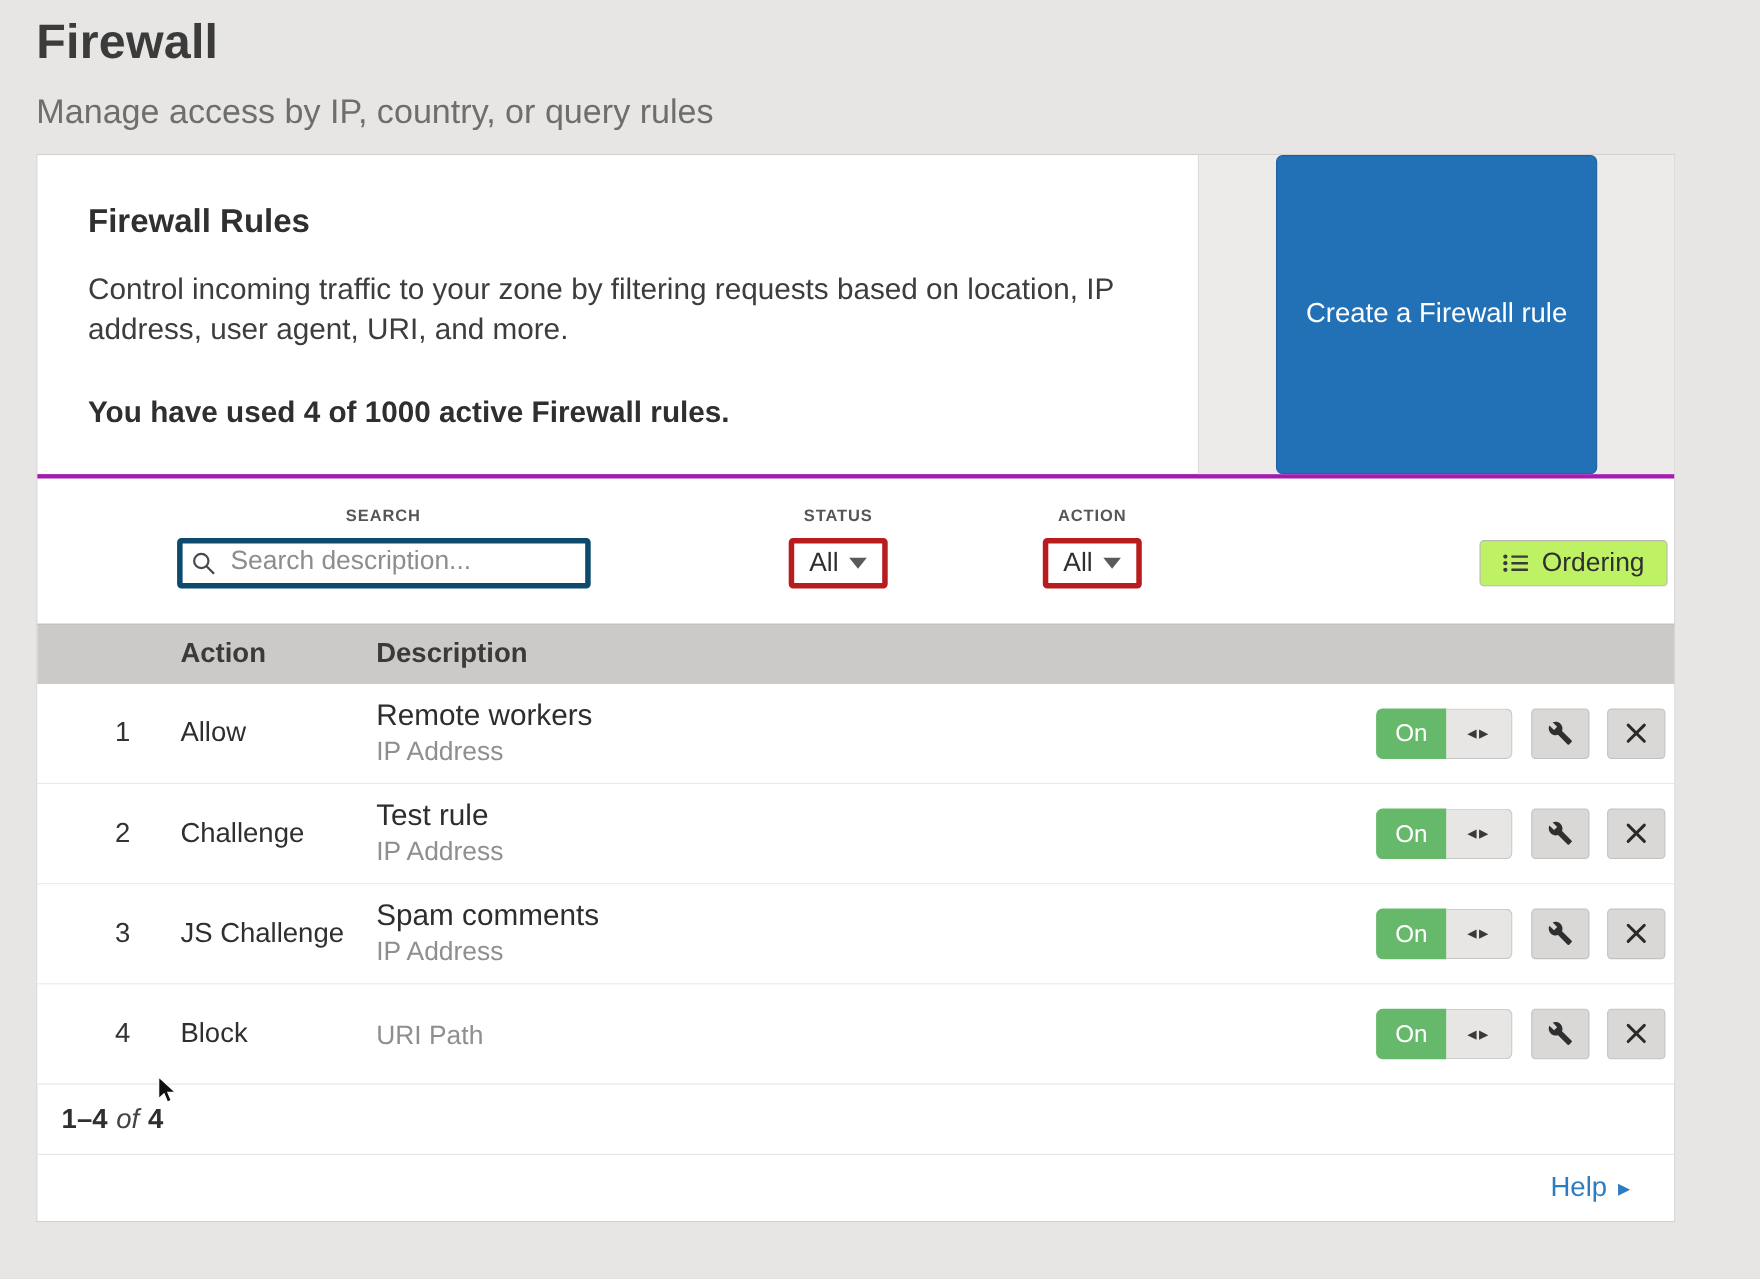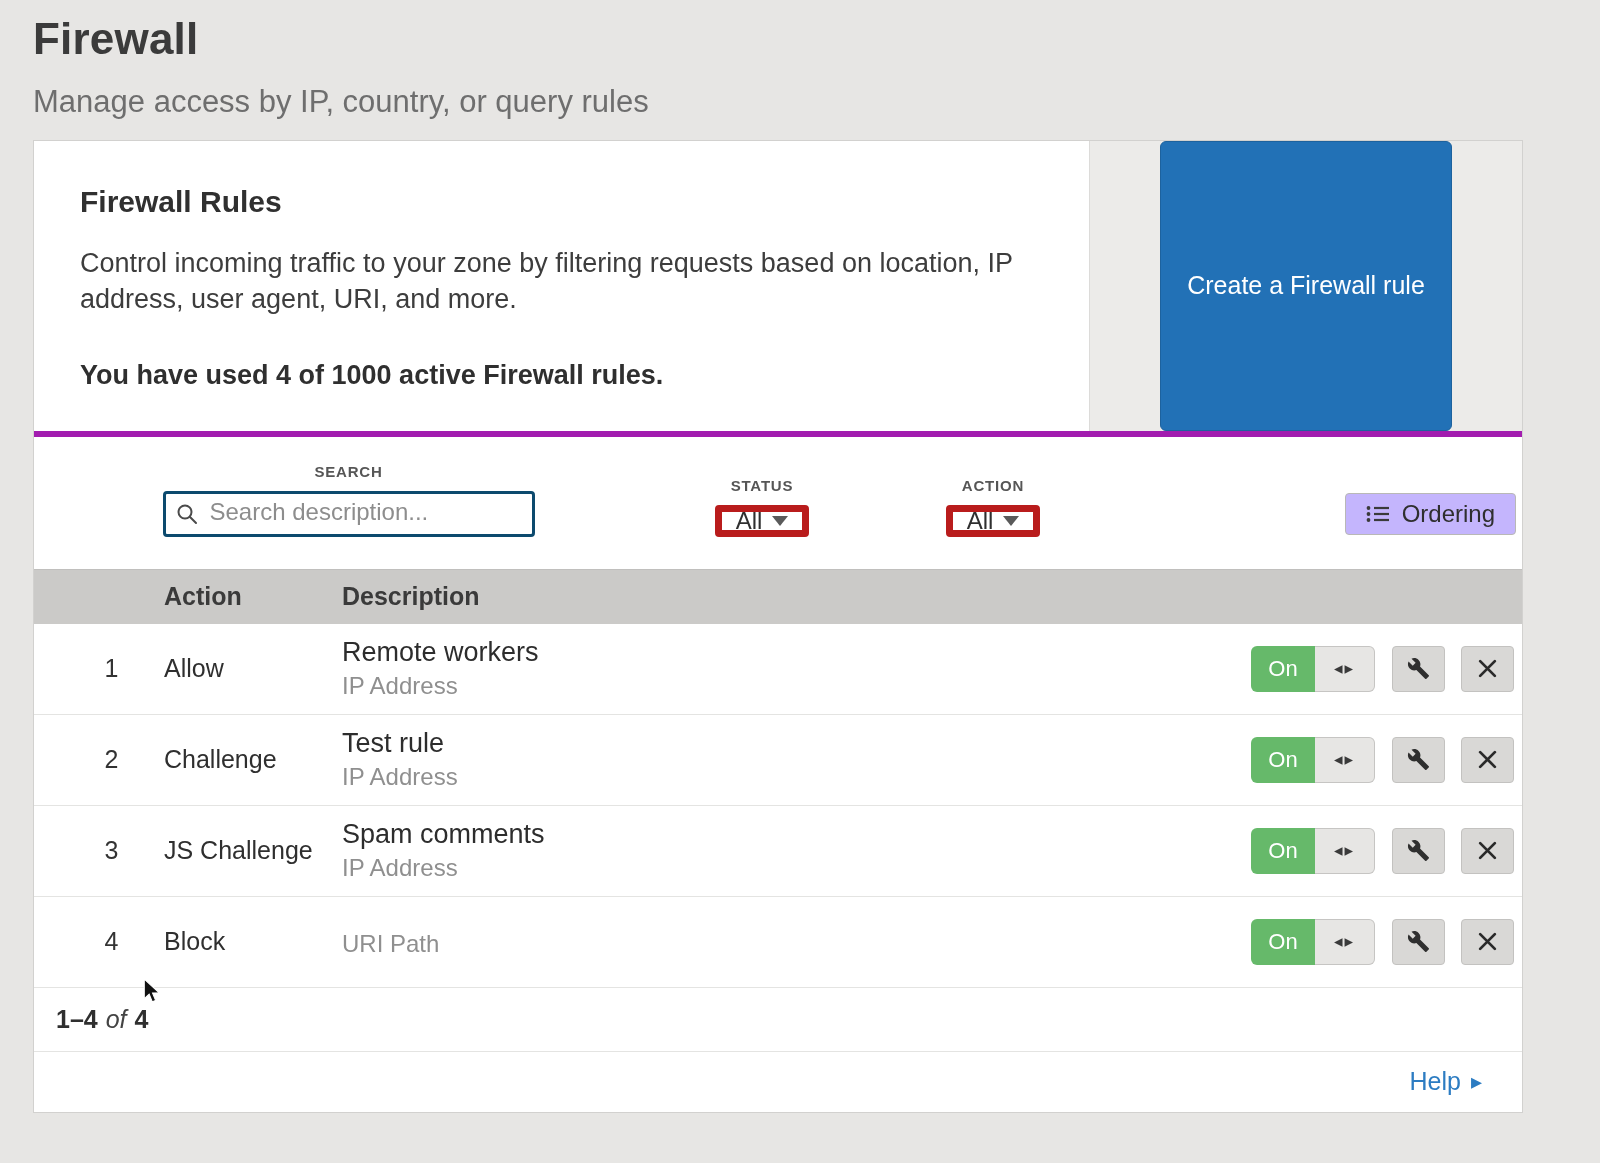--- a/index.html
+++ b/index.html
@@ -16,21 +16,21 @@
   .page-subtitle { margin-top:20px; font-size:31px; font-weight:400; color:#6e6e6e; }
 
   .card {
     margin:20px 0 0 33px;
     width:1490px;
     background:#ffffff;
     border:1px solid #d2d1cf;
   }
 
   
-  .intro { display:flex; border-bottom:6px solid #a21caf; min-height:281px; }
+  .intro { display:flex; border-bottom:4px solid #a21caf; min-height:281px; }
   .intro-left { flex:1; padding:44px 46px 40px 46px; }
   .intro-heading { font-size:30px; font-weight:700; color:#303030; margin-bottom:26px; }
   .intro-desc { font-size:27px; line-height:1.35; color:#3d3d3d; max-width:950px; }
   .intro-usage { margin-top:42px; font-size:27px; font-weight:700; color:#2f2f2f; }
   .intro-right {
     width:433px; background:#ecebe9; border-left:1px solid #dcdbd9;
     display:flex; justify-content:center;
   }
   .btn-primary {
     background:#2271b6; color:#fff; border:1px solid #1d629e; border-radius:6px;
@@ -39,39 +39,39 @@
   }
 
   
   .filters { display:flex; align-items:flex-end; padding:26px 6px 32px 22px; }
   .filter-group { display:flex; flex-direction:column;align-items:center; }
   .filter-label { font-size:15px; font-weight:700; letter-spacing:0.8px; color:#565656; margin-bottom:11px; }
   .search-group { width:585px; }
   .search-box { position:relative; }
   .search-box .search-icon-wrap { position:absolute; left:13px; top:12px; }
   .text-input {
-    width:100%; height:46px; border:3px solid #0c4a6e; border-radius:4px;
+    width:100%; height:46px; border:5px solid #0c4a6e; border-radius:4px;
     font-family:inherit; font-size:24px; color:#333; padding:0 12px 3px 44px; background:#fff;
   }
   .text-input::placeholder { color:#8d8d8d; }
   .select-group-status { width:218px; margin-left:12px; }
   .select-group-action { width:216px; margin-left:14px; }
   .select-box {
-    height:32px; border:7px solid #b91c1c; border-radius:4px; background:#fff;
+    height:46px; border:5px solid #b91c1c; border-radius:4px; background:#fff;
     display:flex; align-items:center; justify-content:space-between;
     padding:0 14px 0 14px; font-size:24px; color:#2f2f2f; cursor:pointer;
   }
   .chevron-down {
     width:0; height:0; border-left:8px solid transparent; border-right:8px solid transparent;
     border-top:10px solid #5a5a5a; margin-left:10px;
   }
   .ordering-btn {
     margin-left:auto; height:42px; padding:0 20px;
     display:flex; align-items:center; gap:12px;
-    background:#c4b5fd; border:1px solid #b9b8b6; border-radius:4px;
+    background:#bef264; border:1px solid #b9b8b6; border-radius:4px;
     font-family:inherit; font-size:24px; color:#2f2f2f; cursor:pointer; margin-bottom:2px;
   }
 
   
   .thead {
     display:grid; grid-template-columns:130px 178px 1fr 271px;
     background:#cbcac8; height:55px; align-items:center;
     font-size:25px; font-weight:700; color:#3a3a3a;
     border-top:1px solid #c0bfbd;
   }

